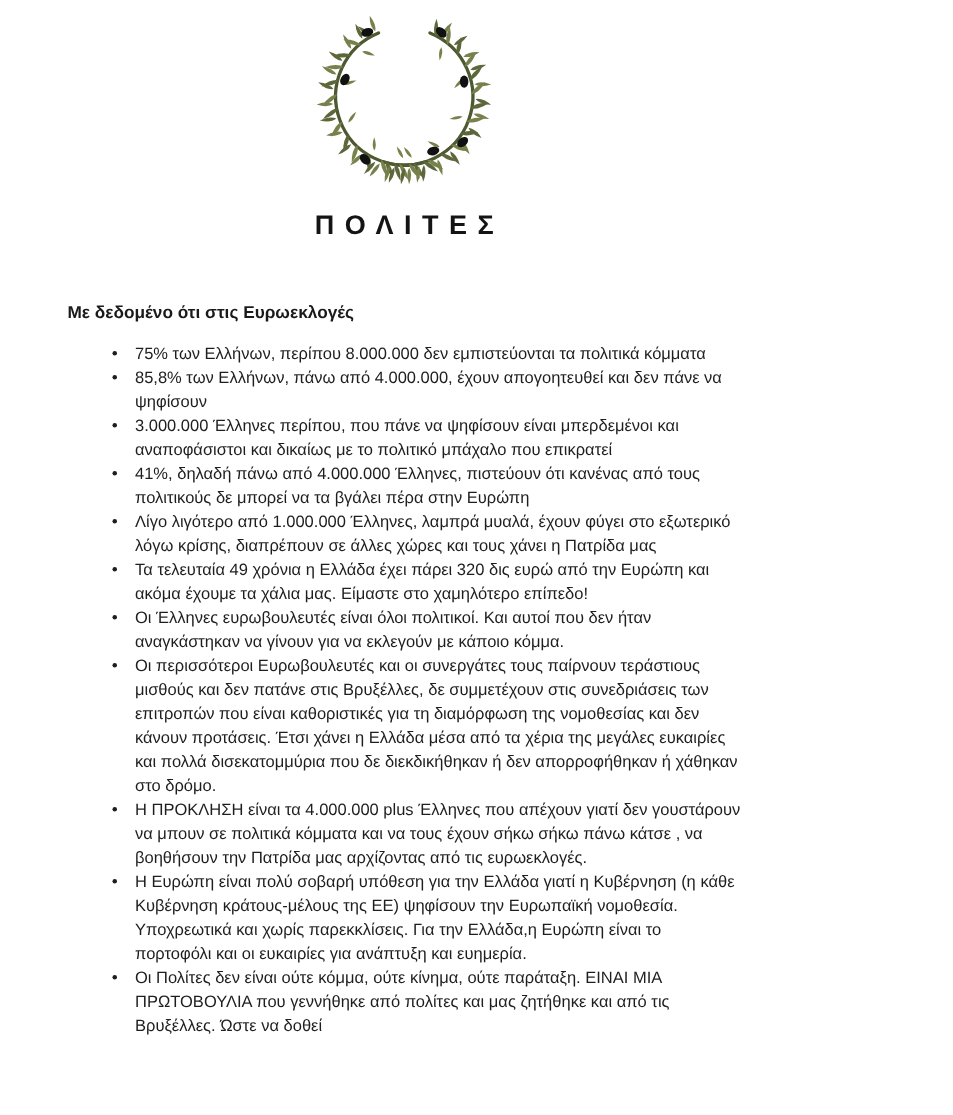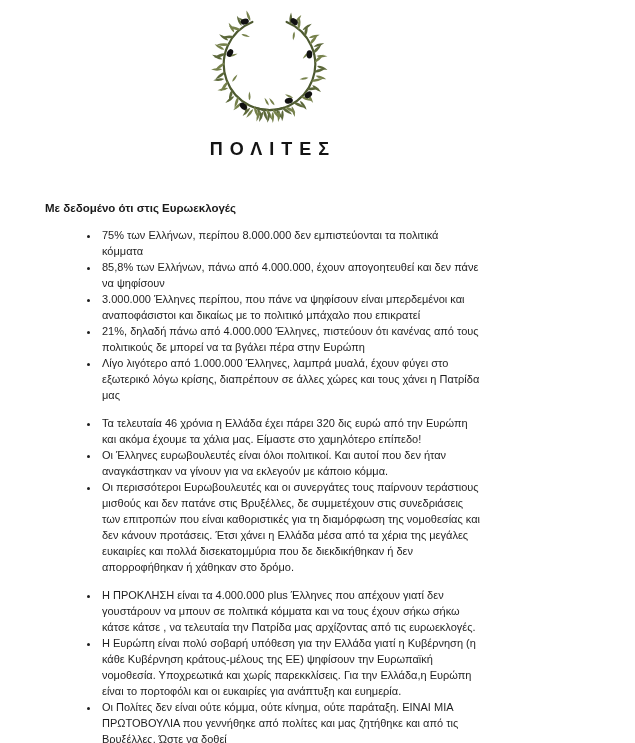--- a/index.html
+++ b/index.html
@@ -17,21 +17,21 @@
   }
   .doc-title-wrap{margin-top:26px}
   .doc-title{
     font-size:12.5px;font-weight:bold;text-align:center;margin:0;
     letter-spacing:.4px;color:#1a1a1a;
   }
   .title-rule{height:2px;margin-top:4px}
   .content{padding-top:42px}
   .section-heading{font-size:11.5px;font-weight:bold;margin:14px 0 13px;color:#1a1a1a}
   .section:first-child .section-heading{margin-top:0}
-  .bullets{margin:12px;padding-left:43px;font-size:11px;line-height:16px;color:#1e1e1e}
+  .bullets{margin:0;padding-left:43px;font-size:11px;line-height:16px;color:#1e1e1e}
   .bullets li{padding-left:2px}
 </style>
 </head>
 <body>
 
 <div class="page">
 
   <header class="logo-block">
     <span class="wreath">
       <svg id="wreath-svg" xmlns="http://www.w3.org/2000/svg" aria-hidden="true" viewBox="0 0 180 140">
@@ -120,33 +120,33 @@
   </header>
 
 
   <main class="content" id="sections">
       <section class="section">
         <h2 class="section-heading">Με δεδομένο ότι στις Ευρωεκλογές</h2>
         <ul class="bullets">
           <li>75% των Ελλήνων, περίπου 8.000.000 δεν εμπιστεύονται τα πολιτικά κόμματα</li>
           <li>85,8% των Ελλήνων, πάνω από 4.000.000, έχουν απογοητευθεί και δεν πάνε να ψηφίσουν</li>
           <li>3.000.000 Έλληνες περίπου, που πάνε να ψηφίσουν είναι μπερδεμένοι και αναποφάσιστοι και δικαίως με το πολιτικό μπάχαλο που επικρατεί</li>
-          <li>21%, δηλαδή πάνω από 4.000.000 Έλληνες, πιστεύουν ότι κανένας από τους πολιτικούς δε μπορεί να τα βγάλει πέρα στην Ευρώπη</li>
+          <li>41%, δηλαδή πάνω από 4.000.000 Έλληνες, πιστεύουν ότι κανένας από τους πολιτικούς δε μπορεί να τα βγάλει πέρα στην Ευρώπη</li>
           <li>Λίγο λιγότερο από 1.000.000 Έλληνες, λαμπρά μυαλά, έχουν φύγει στο εξωτερικό λόγω κρίσης, διαπρέπουν σε άλλες χώρες και τους χάνει η Πατρίδα μας</li>
         </ul>
       </section>
       <section class="section">
         <ul class="bullets">
-          <li>Τα τελευταία 46 χρόνια η Ελλάδα έχει πάρει 320 δις ευρώ από την Ευρώπη και ακόμα έχουμε τα χάλια μας. Είμαστε στο χαμηλότερο επίπεδο!</li>
+          <li>Τα τελευταία 49 χρόνια η Ελλάδα έχει πάρει 320 δις ευρώ από την Ευρώπη και ακόμα έχουμε τα χάλια μας. Είμαστε στο χαμηλότερο επίπεδο!</li>
           <li>Οι Έλληνες ευρωβουλευτές είναι όλοι πολιτικοί. Και αυτοί που δεν ήταν αναγκάστηκαν να γίνουν για να εκλεγούν με κάποιο κόμμα.</li>
           <li>Οι περισσότεροι Ευρωβουλευτές και οι συνεργάτες τους παίρνουν τεράστιους μισθούς και δεν πατάνε στις Βρυξέλλες, δε συμμετέχουν στις συνεδριάσεις των επιτροπών που είναι καθοριστικές για τη διαμόρφωση της νομοθεσίας και δεν κάνουν προτάσεις. Έτσι χάνει η Ελλάδα μέσα από τα χέρια της μεγάλες ευκαιρίες και πολλά δισεκατομμύρια που δε διεκδικήθηκαν ή δεν απορροφήθηκαν ή χάθηκαν στο δρόμο.</li>
         </ul>
       </section>
       <section class="section">
         <ul class="bullets">
-          <li>Η ΠΡΟΚΛΗΣΗ είναι τα 4.000.000 plus Έλληνες που απέχουν γιατί δεν γουστάρουν να μπουν σε πολιτικά κόμματα και να τους έχουν σήκω σήκω κάτσε κάτσε , να τελευταία την Πατρίδα μας αρχίζοντας από τις ευρωεκλογές.</li>
+          <li>Η ΠΡΟΚΛΗΣΗ είναι τα 4.000.000 plus Έλληνες που απέχουν γιατί δεν γουστάρουν να μπουν σε πολιτικά κόμματα και να τους έχουν σήκω σήκω πάνω κάτσε , να βοηθήσουν την Πατρίδα μας αρχίζοντας από τις ευρωεκλογές.</li>
           <li>Η Ευρώπη είναι πολύ σοβαρή υπόθεση για την Ελλάδα γιατί η Κυβέρνηση (η κάθε Κυβέρνηση κράτους-μέλους της ΕΕ) ψηφίσουν την Ευρωπαϊκή νομοθεσία. Υποχρεωτικά και χωρίς παρεκκλίσεις. Για την Ελλάδα,η Ευρώπη είναι το πορτοφόλι και οι ευκαιρίες για ανάπτυξη και ευημερία.</li>
           <li>Οι Πολίτες δεν είναι ούτε κόμμα, ούτε κίνημα, ούτε παράταξη. ΕΙΝΑΙ ΜΙΑ ΠΡΩΤΟΒΟΥΛΙΑ που γεννήθηκε από πολίτες και μας ζητήθηκε και από τις Βρυξέλλες. Ώστε να δοθεί</li>
         </ul>
       </section>
     </main>
 
 </div>
 
 </body></html>

